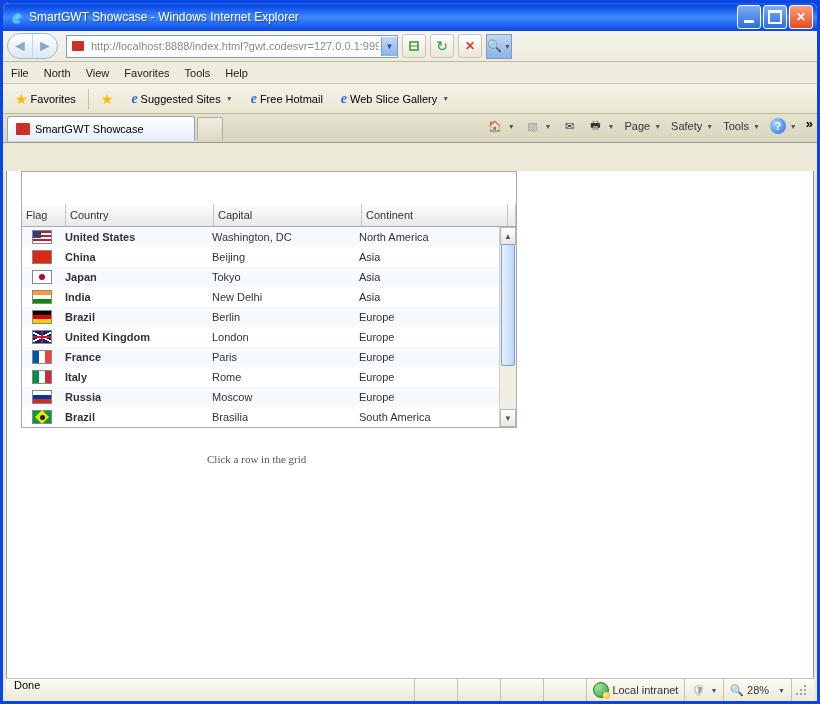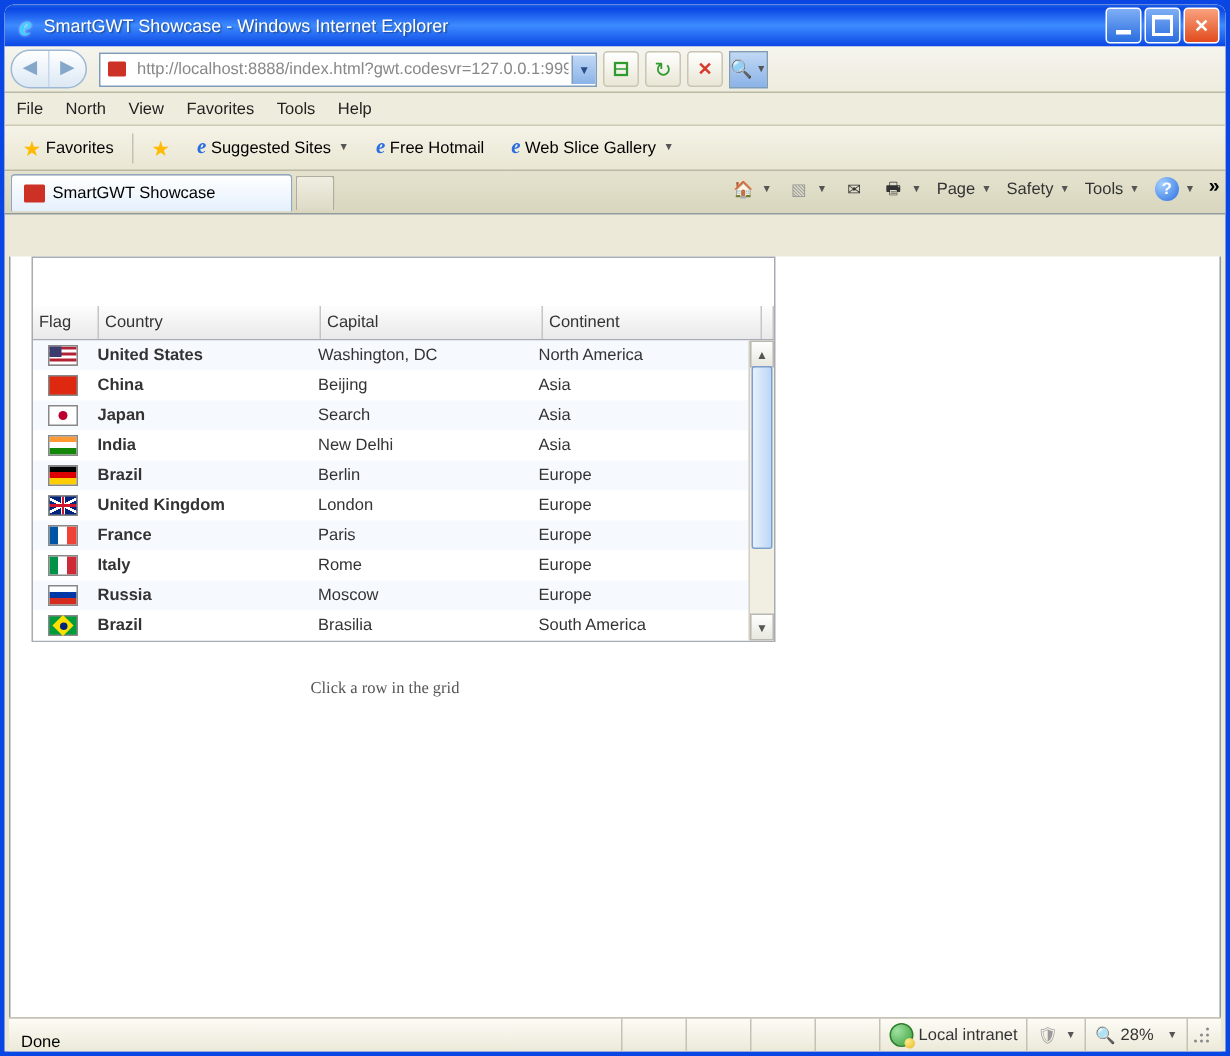--- a/index.html
+++ b/index.html
@@ -81,21 +81,21 @@
   .fl-it{background:linear-gradient(to right,#009246 0 33%,#fff 33% 66%,#CE2B37 66% 100%);}
   .fl-ru{background:linear-gradient(to bottom,#fff 0 33%,#0039A6 33% 66%,#D52B1E 66% 100%);}
   .fl-br{background:#009B3A;position:relative;}
   .fl-br:before{content:"";position:absolute;left:4px;top:1px;width:10px;height:10px;background:#FEDF00;transform:rotate(45deg);}
   .fl-br:after{content:"";position:absolute;left:7px;top:4px;width:5px;height:5px;border-radius:50%;background:#002776;}
   .scrollbar-v{position:absolute;right:0;top:0;bottom:0;width:16px;background:#F1EFE2;border-left:1px solid #D4D0C8;}
   .sb-btn{height:16px;background:linear-gradient(#FEFEFE,#E8E8E0);border:1px solid #B8B8B0;display:flex;align-items:center;justify-content:center;font-size:8px;color:#555;}
   .sb-thumb{position:absolute;left:1px;right:1px;top:17px;height:120px;background:linear-gradient(to right,#E8F1FD,#BCD6F7);border:1px solid #7D9FD0;border-radius:2px;}
   .hint{position:absolute;left:200px;top:282px;color:#555;font-family:Verdana;}
   
-  .statusbar{position:absolute;left:3px;right:3px;bottom:0px;height:22px;background:linear-gradient(#FDFCF6,#ECE9D8);border-top:1px solid #C5C2B3;display:flex;align-items:flex-end;padding:0 4px;}
+  .statusbar{position:absolute;left:3px;right:3px;bottom:0px;height:22px;background:linear-gradient(#FDFCF6,#ECE9D8);border-top:1px solid #C5C2B3;display:flex;align-items:flex-start;padding:0 4px;}
   .statusbar .sect{border-left:1px solid #C5C2B3;height:100%;display:flex;align-items:center;padding:0 6px;color:#333;gap:3px;}
   .st-left{flex:1;padding-left:4px;}
   .st-n{width:30px;}
   .globe{width:14px;height:14px;border-radius:50%;background:radial-gradient(circle at 30% 30%,#9FE2A0,#3B9E3B);border:1px solid #2D7D2D;position:relative;}
   .globe:after{content:"";position:absolute;right:-2px;bottom:-2px;width:7px;height:7px;border-radius:50%;background:radial-gradient(circle at 30% 30%,#FFEC8B,#E8B923);}
 </style>
 </head>
 <body>
 
 <div class="window">
@@ -237,21 +237,21 @@
             </div>
             <div class="gc gc1">China</div>
             <div class="gc gc2">Beijing</div>
             <div class="gc gc3">Asia</div>
           </div>
           <div class="grow">
             <div class="gc gc0">
               <div class="flag fl-jp"></div>
             </div>
             <div class="gc gc1">Japan</div>
-            <div class="gc gc2">Search</div>
+            <div class="gc gc2">Tokyo</div>
             <div class="gc gc3">Asia</div>
           </div>
           <div class="grow">
             <div class="gc gc0">
               <div class="flag fl-in"></div>
             </div>
             <div class="gc gc1">India</div>
             <div class="gc gc2">New Delhi</div>
             <div class="gc gc3">Asia</div>
           </div>

